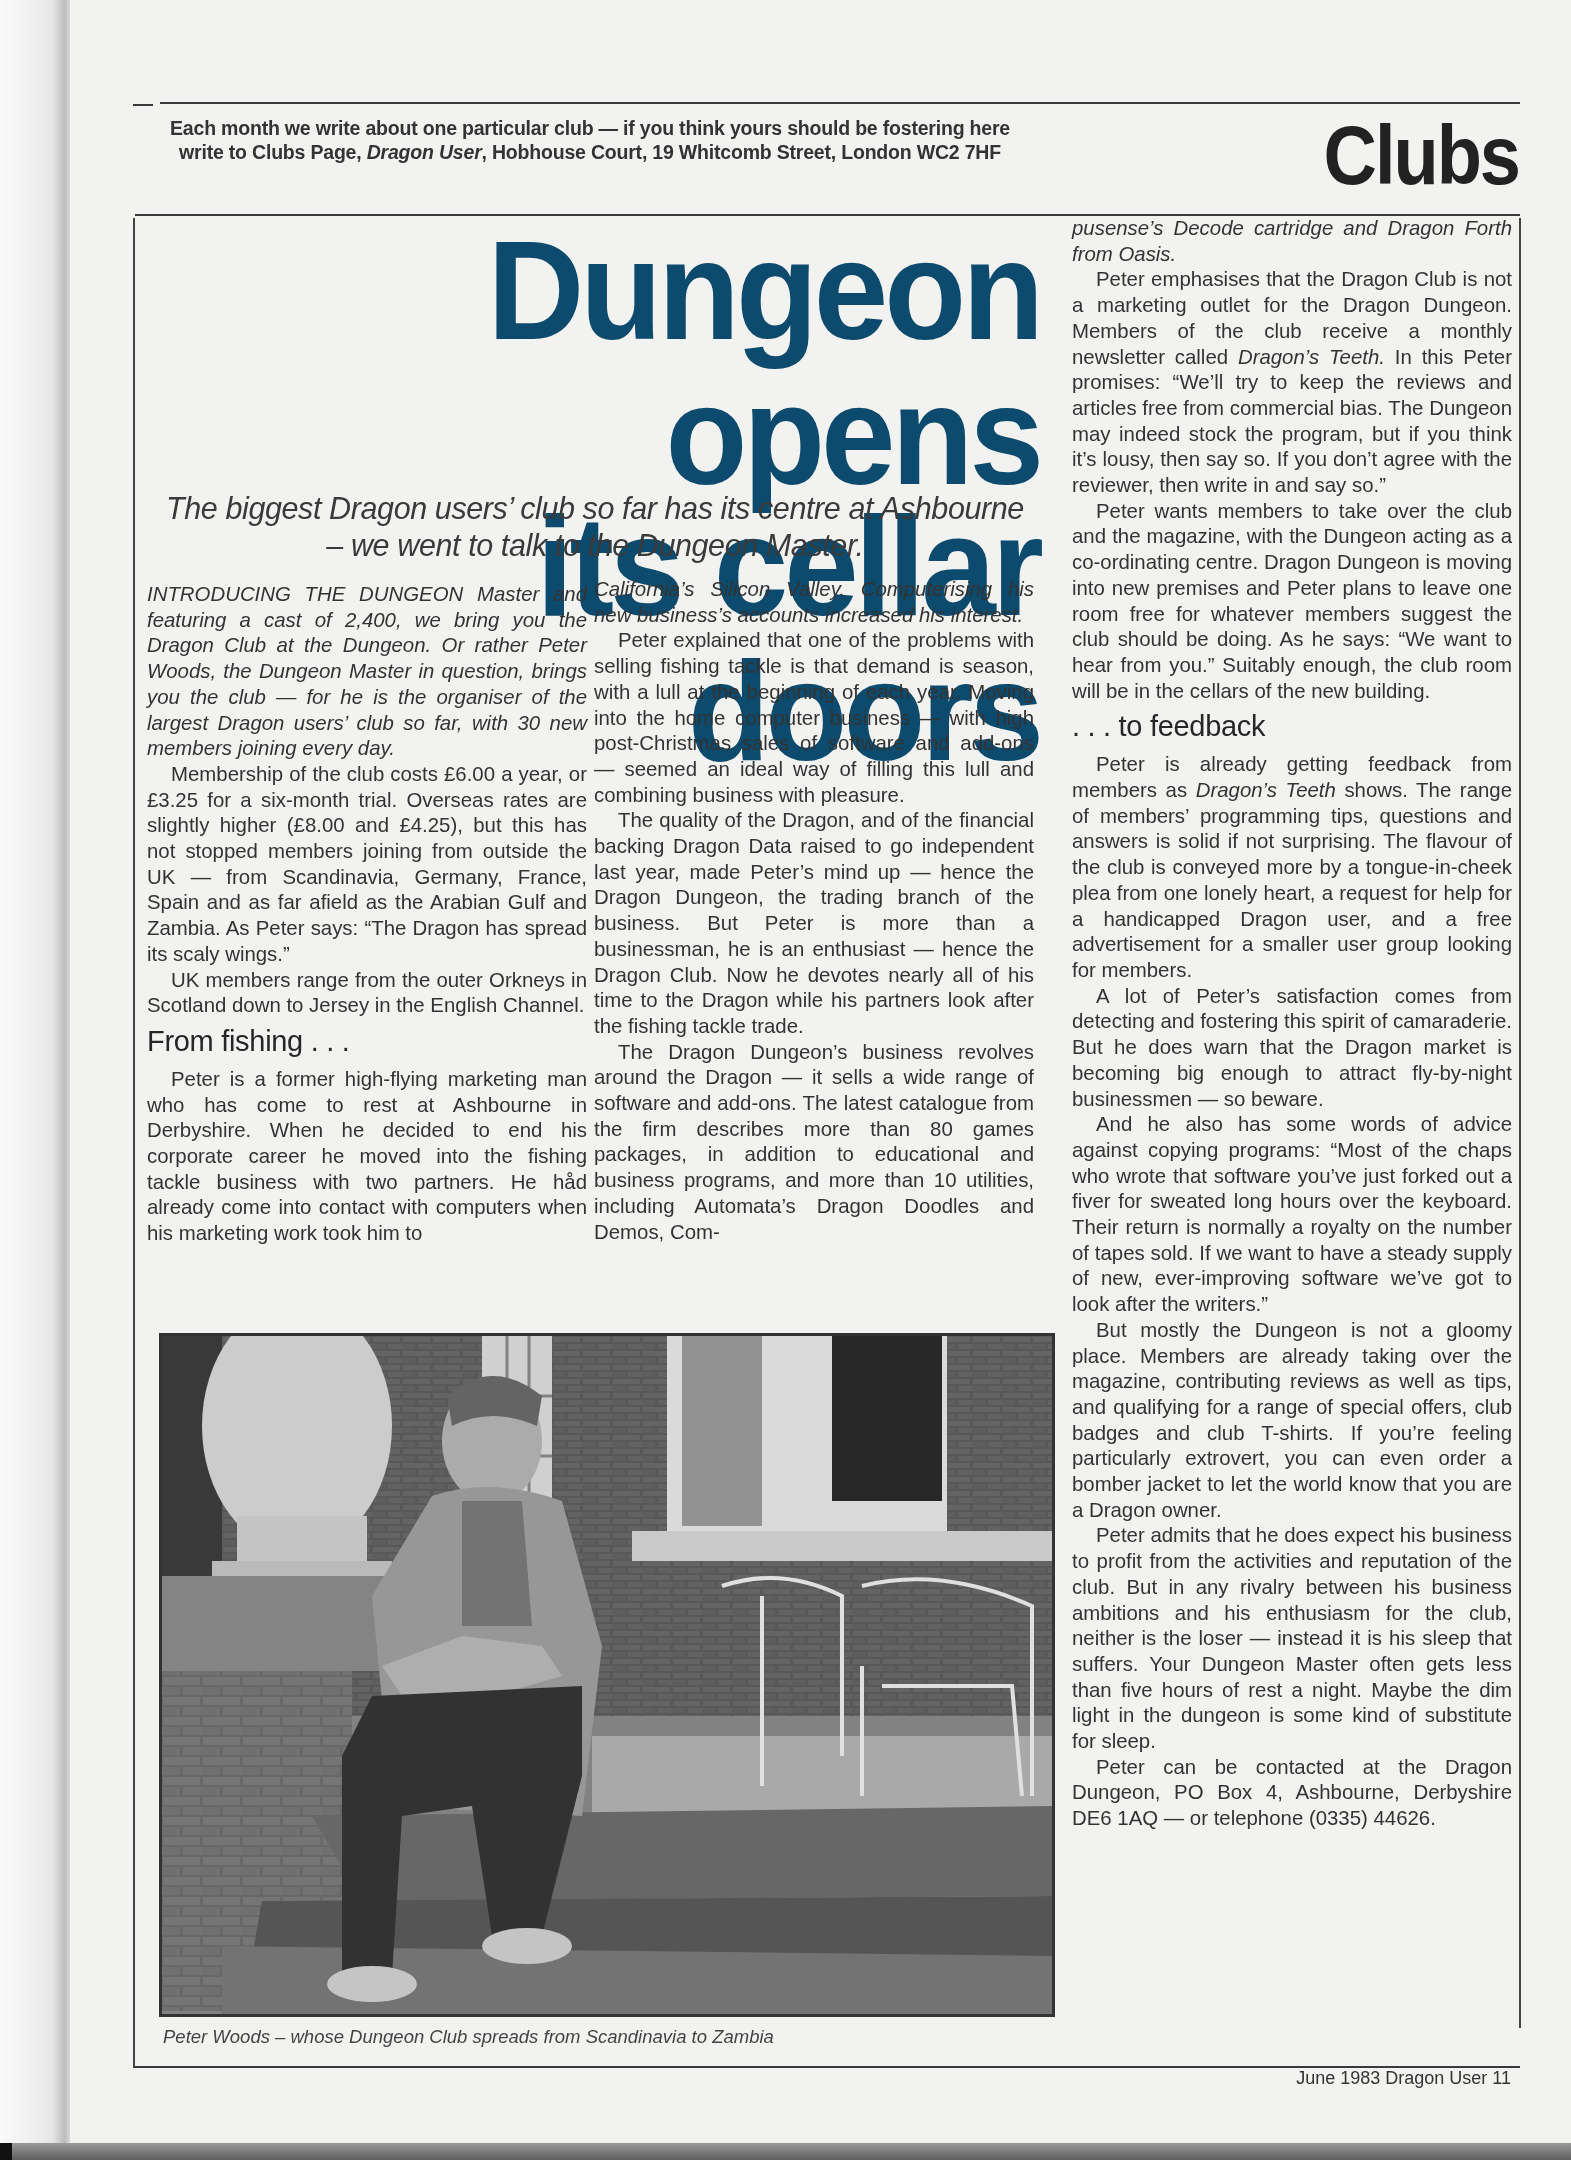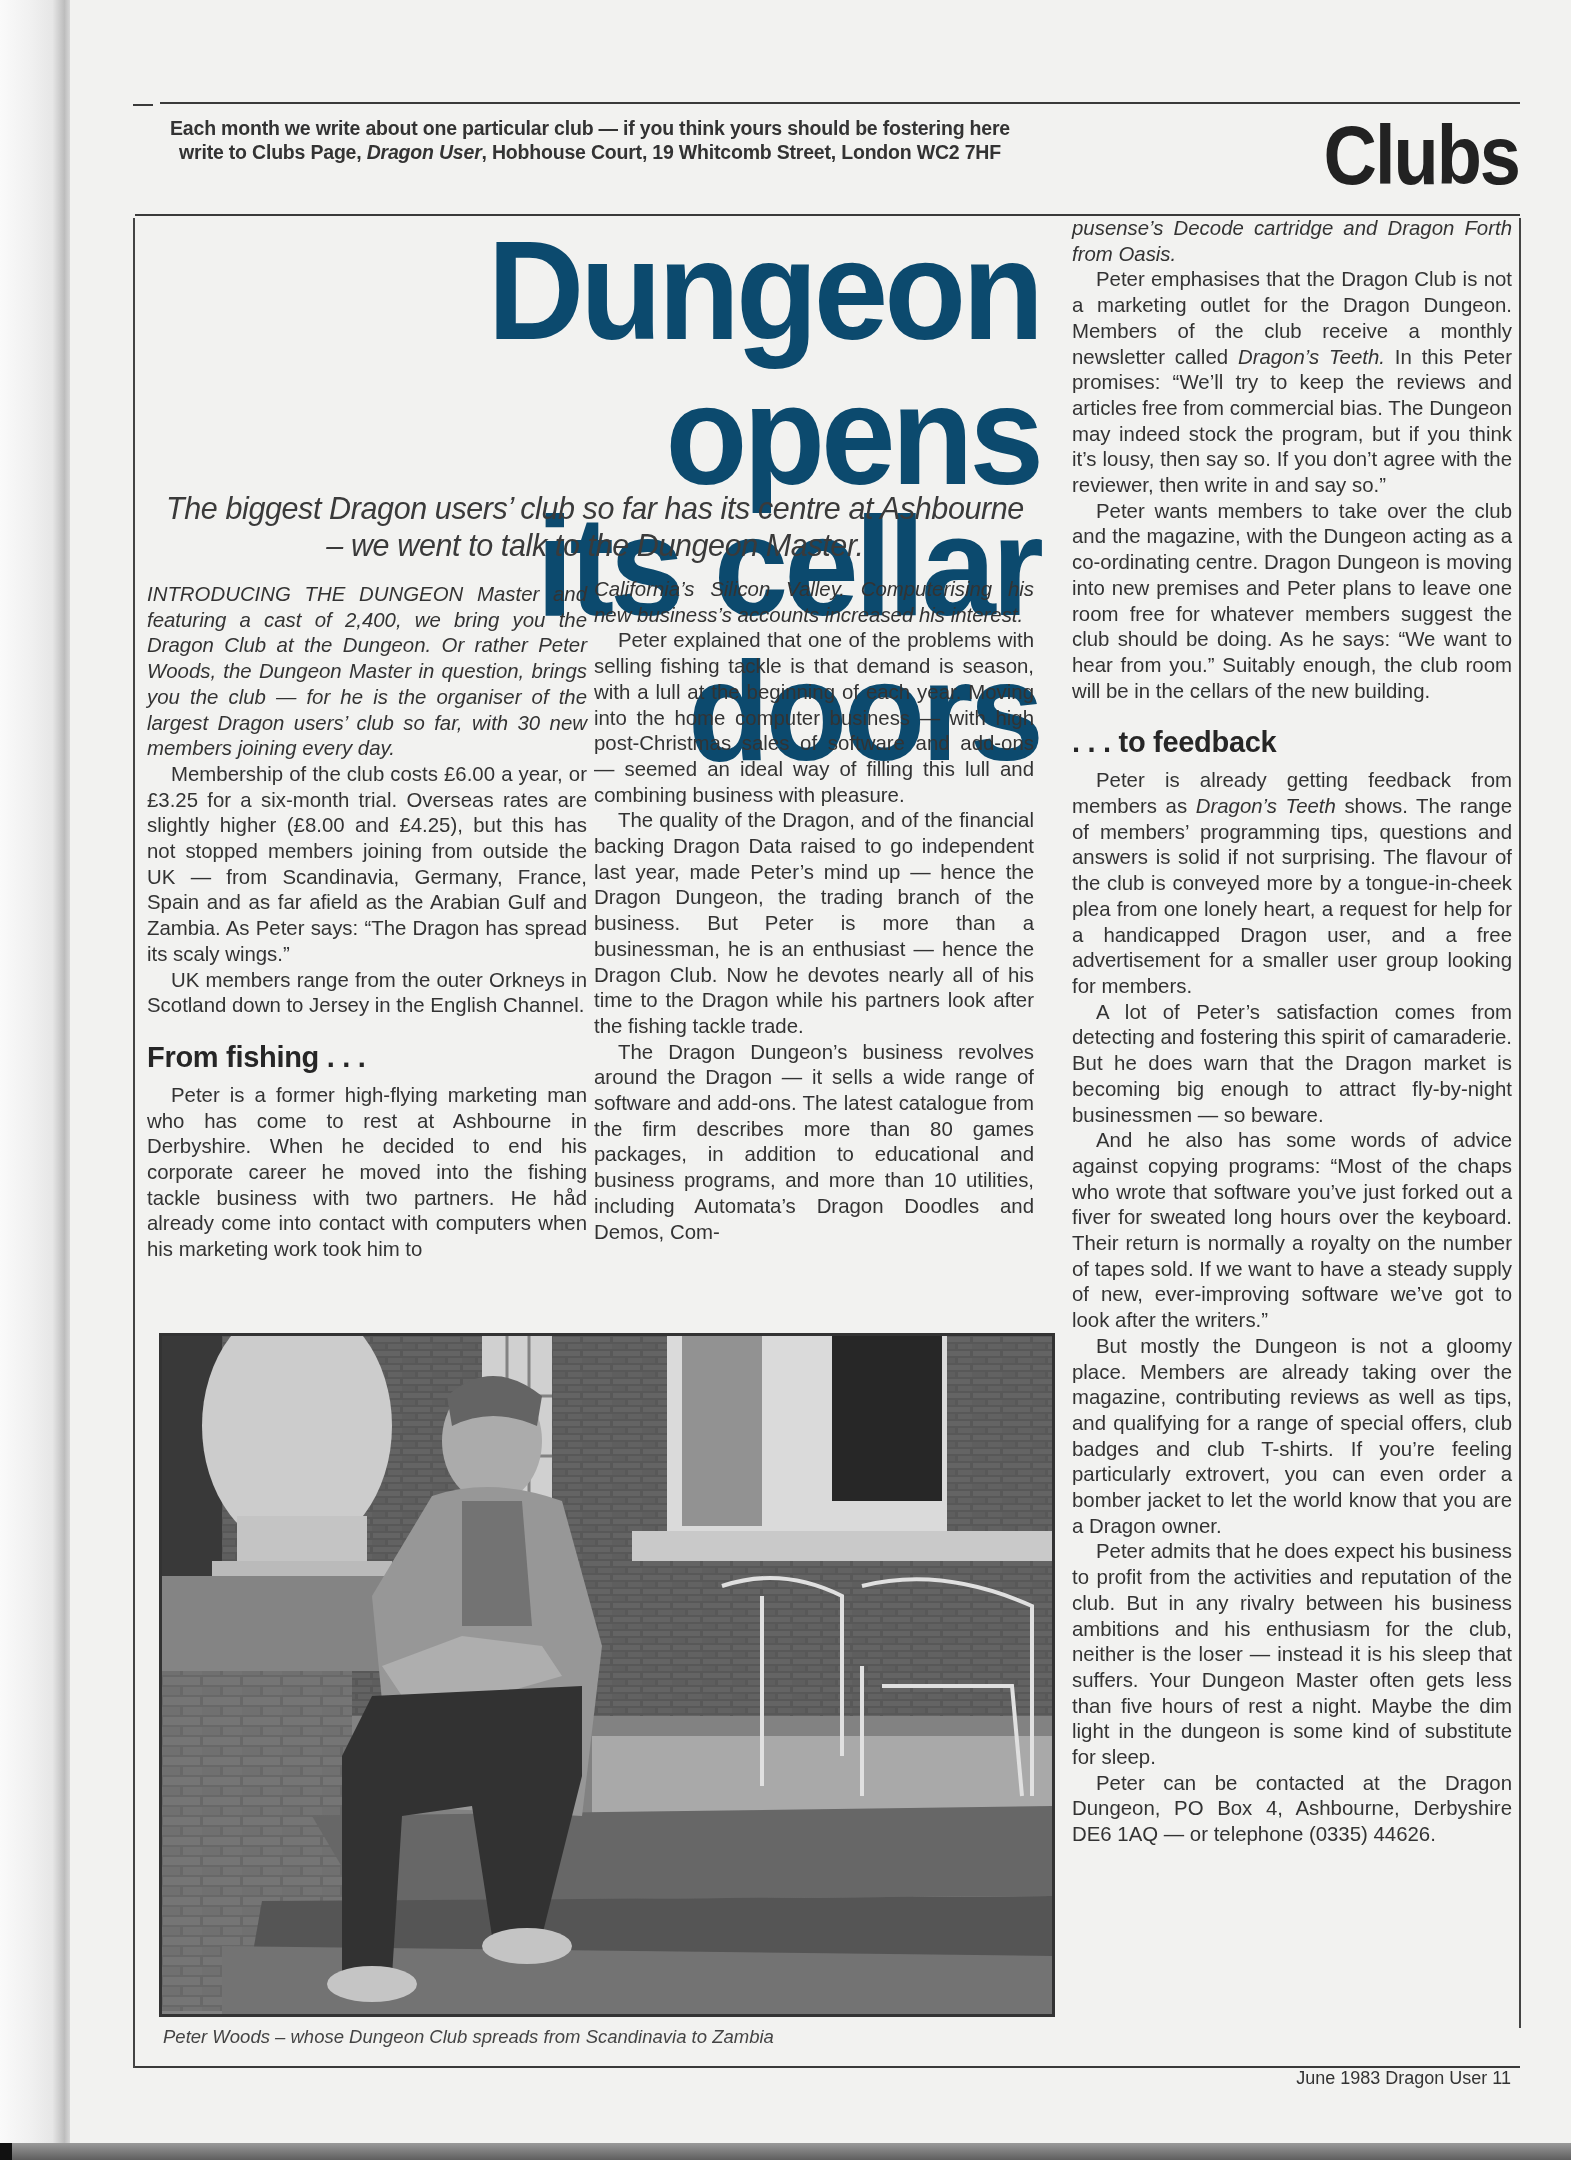--- a/index.html
+++ b/index.html
@@ -28,21 +28,21 @@
     font-weight: bold; font-size: 134px; line-height: 138px; letter-spacing: -4px; color: #0c4a6e; }
   .headline span { display: block; transform: scaleY(1.05); }
 
   .standfirst { position: absolute; left: 140px; top: 490px; width: 910px; text-align: center;
     font-style: italic; font-size: 30.5px; line-height: 37px; color: #3a3a3a; letter-spacing: -0.4px; }
 
   .col { position: absolute; font-size: 20.4px; line-height: 25.7px; color: #333; text-align: justify; }
   .col p { text-indent: 24px; }
   .col p.first { text-indent: 0; font-style: italic; }
   .col p em { font-style: italic; }
-  .col h3 { font-size: 29px; line-height: 40px; font-weight: bold; color: #262626; margin: 18px 0 6px 0; letter-spacing: -0.3px; }
+  .col h3 { font-size: 29px; line-height: 40px; font-weight: normal; color: #262626; margin: 2px 0 6px 0; letter-spacing: -0.3px; }
 
   .col1 { left: 147px; top: 582px; width: 440px; }
   .col2 { left: 594px; top: 577px; width: 440px; }
   .col3 { left: 1072px; top: 216px; width: 440px; }
 
   .photo { position: absolute; left: 159px; top: 1333px; width: 896px; height: 684px; border: 3px solid #333;
     background: #888; overflow: hidden; }
   .caption { position: absolute; left: 163px; top: 2026px; font-style: italic; font-size: 18.5px; color: #444; }
 
   .footer { position: absolute; right: 60px; top: 2068px; font-size: 18px; color: #333; }

